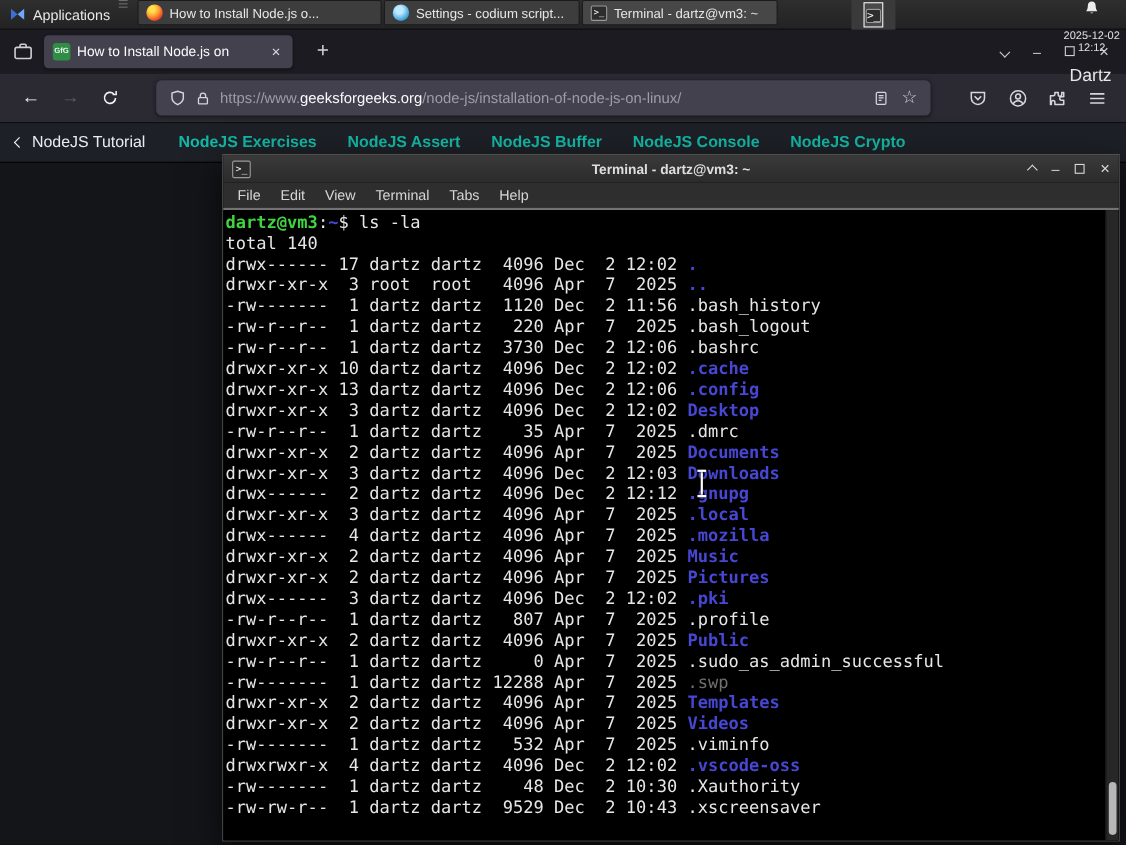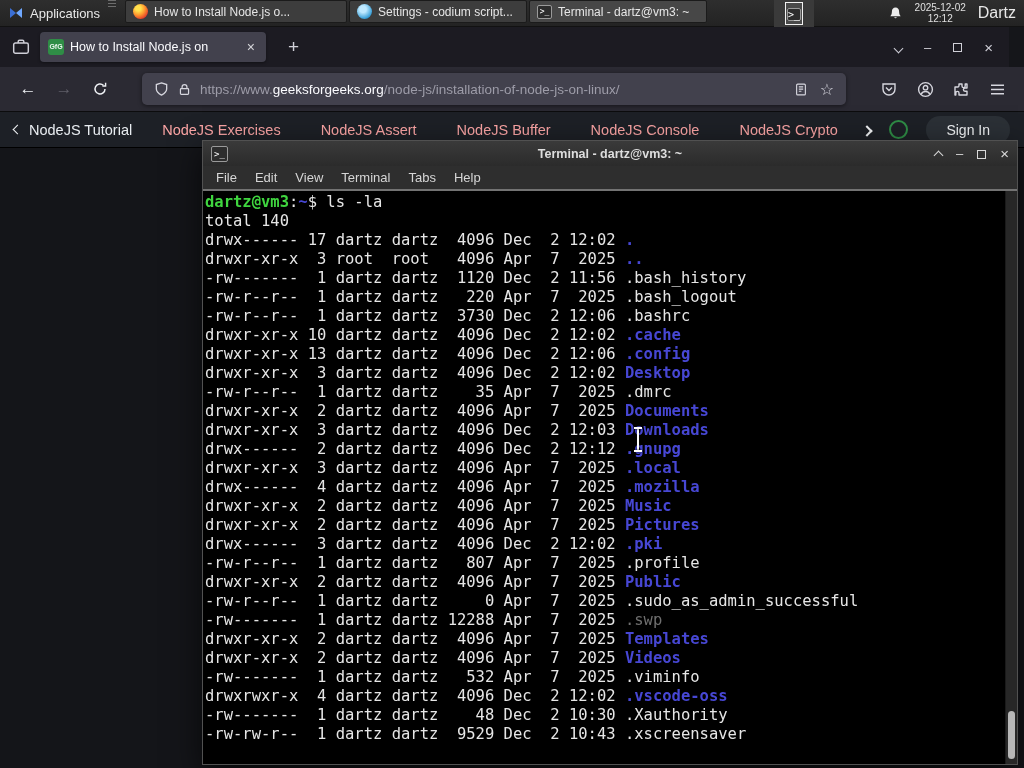--- a/index.html
+++ b/index.html
@@ -22,26 +22,26 @@
   .ff-ball { width:15px; height:15px; border-radius:50%; flex:0 0 auto;
     background:radial-gradient(circle at 35% 30%, #ffe14d 0 18%, #ff9a2e 45%, #e5402a 75%, #8a1e6b 100%); }
   .codium-ball { width:15px; height:15px; border-radius:50%; flex:0 0 auto;
     background:radial-gradient(circle at 40% 35%, #bfe9ff 0 25%, #3aa0d8 70%, #1b6fa8 100%); }
   .mini-term { width:15px; height:14px; background:#2d2d2d; border:1px solid #9a9a9a;
     border-radius:2px; color:#fff; font-family:"DejaVu Sans Mono",monospace;
     font-size:8px; line-height:12px; text-align:center; flex:0 0 auto; }
   .launcher { margin-left:66px; width:40px; height:27px; display:flex; align-items:center;
     justify-content:center; background:#3a3a3a; }
   .launcher .frame { border:1px solid #f2f2f2; padding:1px; background:#4a4a4a; }
-  .panel-right { margin-left:auto; display:flex; align-items:center; gap:12px; padding-right:6px; height:100%; }
+  .panel-right { margin-left:auto; display:flex; align-items:center; gap:12px; padding-right:6px; height:100%;flex-direction:column; }
   .clock { font-size:10px; line-height:11px; text-align:center; color:#e0e0e0; }
   .panel-user { font-size:16px; color:#e8e8e8; padding-right:2px; }
 
   
-  .tabbar { position:absolute; top:27px; left:0; right:15px; height:40px; background:#1c1b22;
+  .tabbar { position:absolute; top:27px; left:0; right:0; height:40px; background:#1c1b22;
     display:flex; align-items:center; z-index:10; }
   .ffview-btn { margin:0 10px 0 12px; display:flex; }
   .tab { width:226px; height:30px; background:#42414d; border-radius:4px; display:flex;
     align-items:center; gap:6px; padding:0 8px; color:#fbfbfe; font-size:12.5px;
     box-shadow:0 1px 3px rgba(0,0,0,.4); }
   .tab .title { flex:1; white-space:nowrap; overflow:hidden;
     -webkit-mask-image:linear-gradient(90deg,#000 85%,transparent); 
     mask-image:linear-gradient(90deg,#000 85%,transparent); }
   .favicon { width:16px; height:16px; border-radius:3px; background:#2f8d46; color:#eaf6ee;
     font-size:7px; font-weight:bold; line-height:16px; text-align:center; flex:0 0 auto; }
@@ -69,21 +69,21 @@
   .urlbar-end { display:flex; align-items:center; gap:12px; }
   .tb-right { margin-left:auto; display:flex; align-items:center; gap:6px; }
   .tb-btn { width:30px; height:30px; display:flex; align-items:center; justify-content:center; }
   .star-glyph { color:#d6d6de; font-size:16px; }
 
   
   .site-nav { position:absolute; top:112px; left:0; right:0; height:36px; background:#1d2026;
     display:flex; align-items:center; color:#e9edf1; font-size:14.5px; padding:0 14px;
     border-bottom:1px solid #000; z-index:10; }
   .back-link { display:flex; align-items:center; gap:8px; font-weight:normal; margin-right:30px; white-space:nowrap; }
-  .nav-links { flex:1; display:flex; gap:40px; white-space:nowrap; overflow:hidden; color:#fca5a5; }
+  .nav-links { flex:1; display:flex; gap:28px; white-space:nowrap; overflow:hidden; color:#14b8a6;font-weight:bold; }
   .nav-links span { flex:0 0 auto; }
   .site-nav-right { display:flex; align-items:center; gap:18px; margin-left:4px; }
   .search-ring { width:19px; height:19px; border:2.5px solid #2f8d46; border-radius:50%; position:relative; }
   .signin-btn { background:#2b3036; border-radius:16px; padding:6px 20px; font-size:14px; color:#f2f4f6; }
 
   .page-bg { position:absolute; top:148px; left:0; right:0; bottom:0; background:#141519; z-index:1; }
 
   
   .term { position:absolute; left:202px; top:140px; width:816px; height:625px; z-index:20;
     display:flex; flex-direction:column; border:1px solid #515151;
@@ -255,25 +255,20 @@
     <span class="chev left"></span>
     <span>NodeJS Tutorial</span>
   </span>
   <div class="nav-links">
       <span>NodeJS Exercises</span>
       <span>NodeJS Assert</span>
       <span>NodeJS Buffer</span>
       <span>NodeJS Console</span>
       <span>NodeJS Crypto</span>
     </div>
-  <div class="site-nav-right">
-    <span><span class="chev right" style="width:8px;height:8px;border-width:2.2px"></span></span>
-    <span class="search-ring"></span>
-    <span class="signin-btn">Sign In</span>
-  </div>
 </div>
 
 <div class="page-bg"></div>
 
 <div class="term">
   <div class="term-title">
     <span class="mini-term" style="width:17px;height:16px;font-size:9px;line-height:14px;">&gt;_</span>
     <span class="t-label">Terminal - dartz@vm3: ~</span>
     <span class="term-ctls">
       <span><span class="chev up" style="border-color:#d9d9d9"></span></span>

